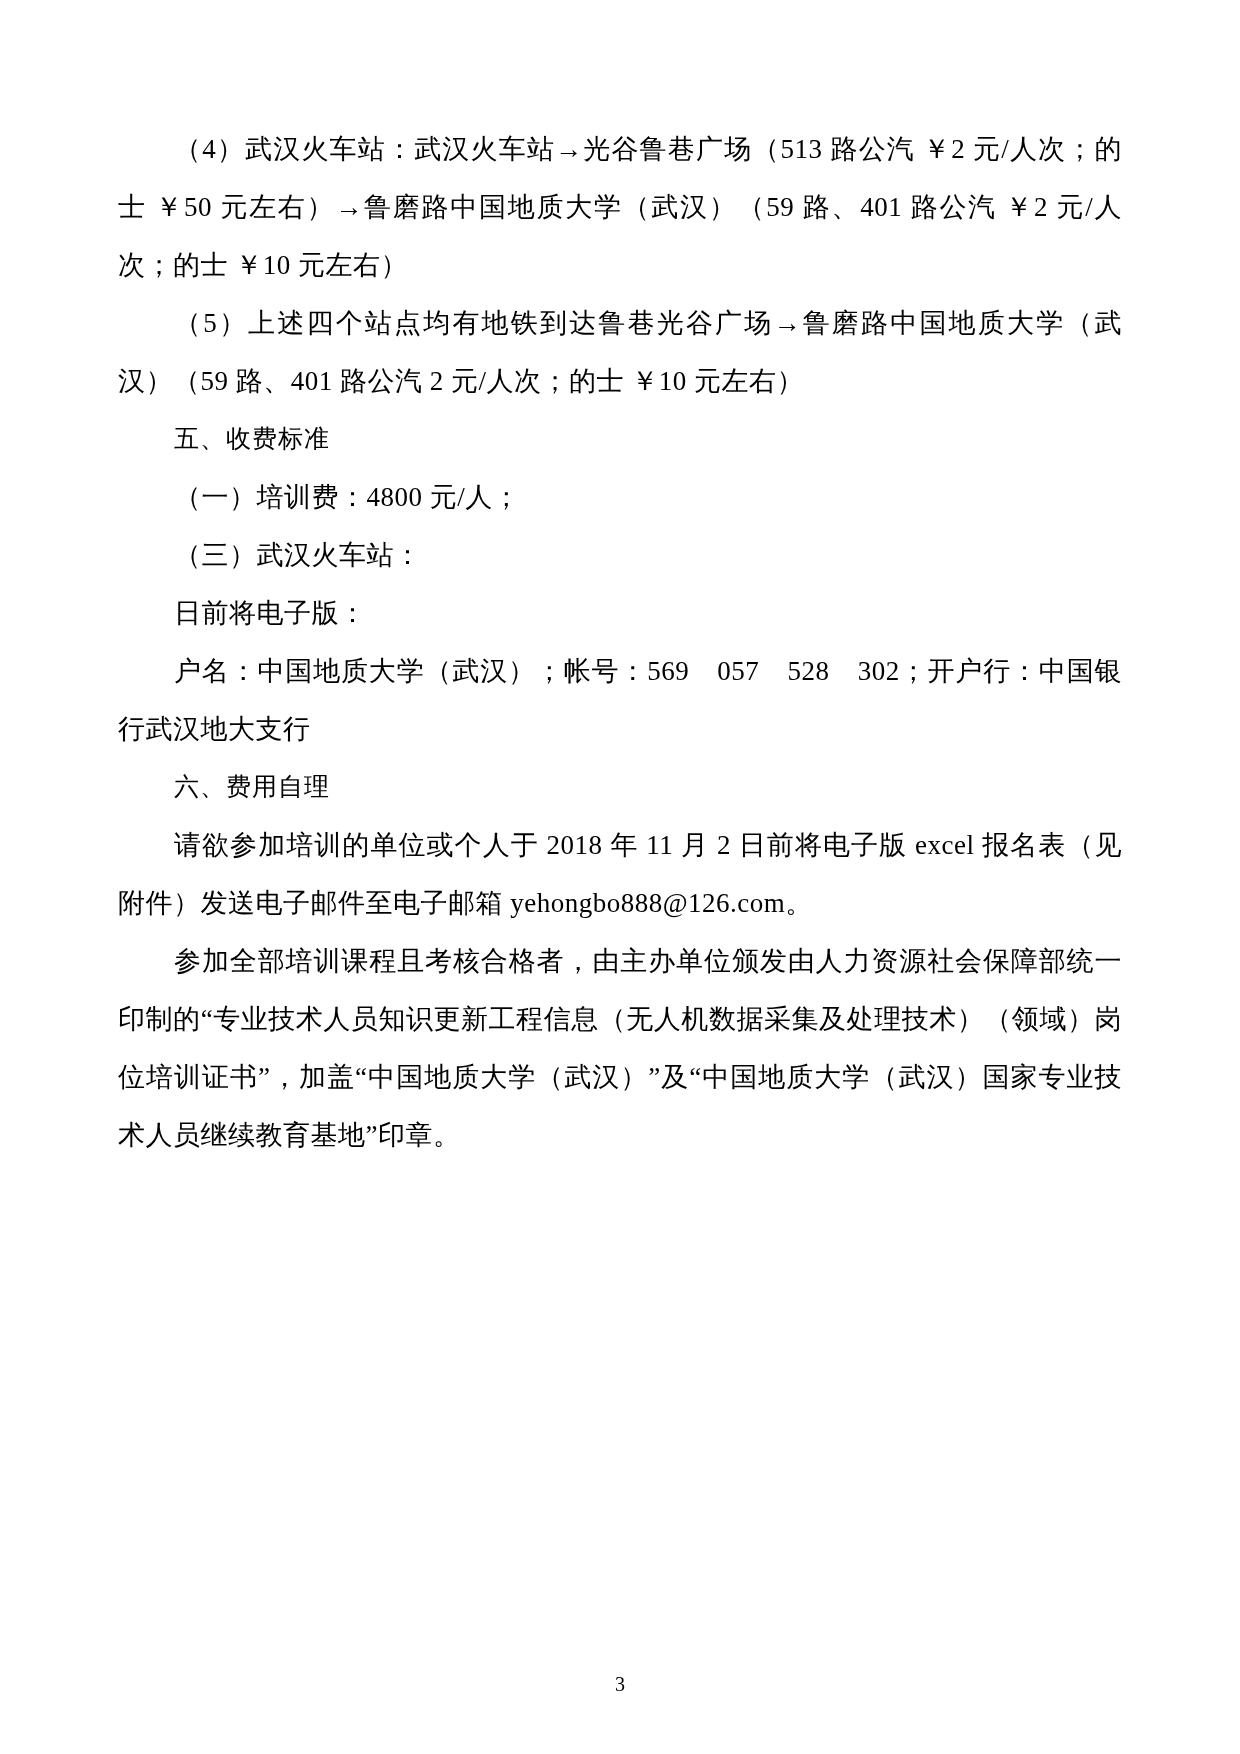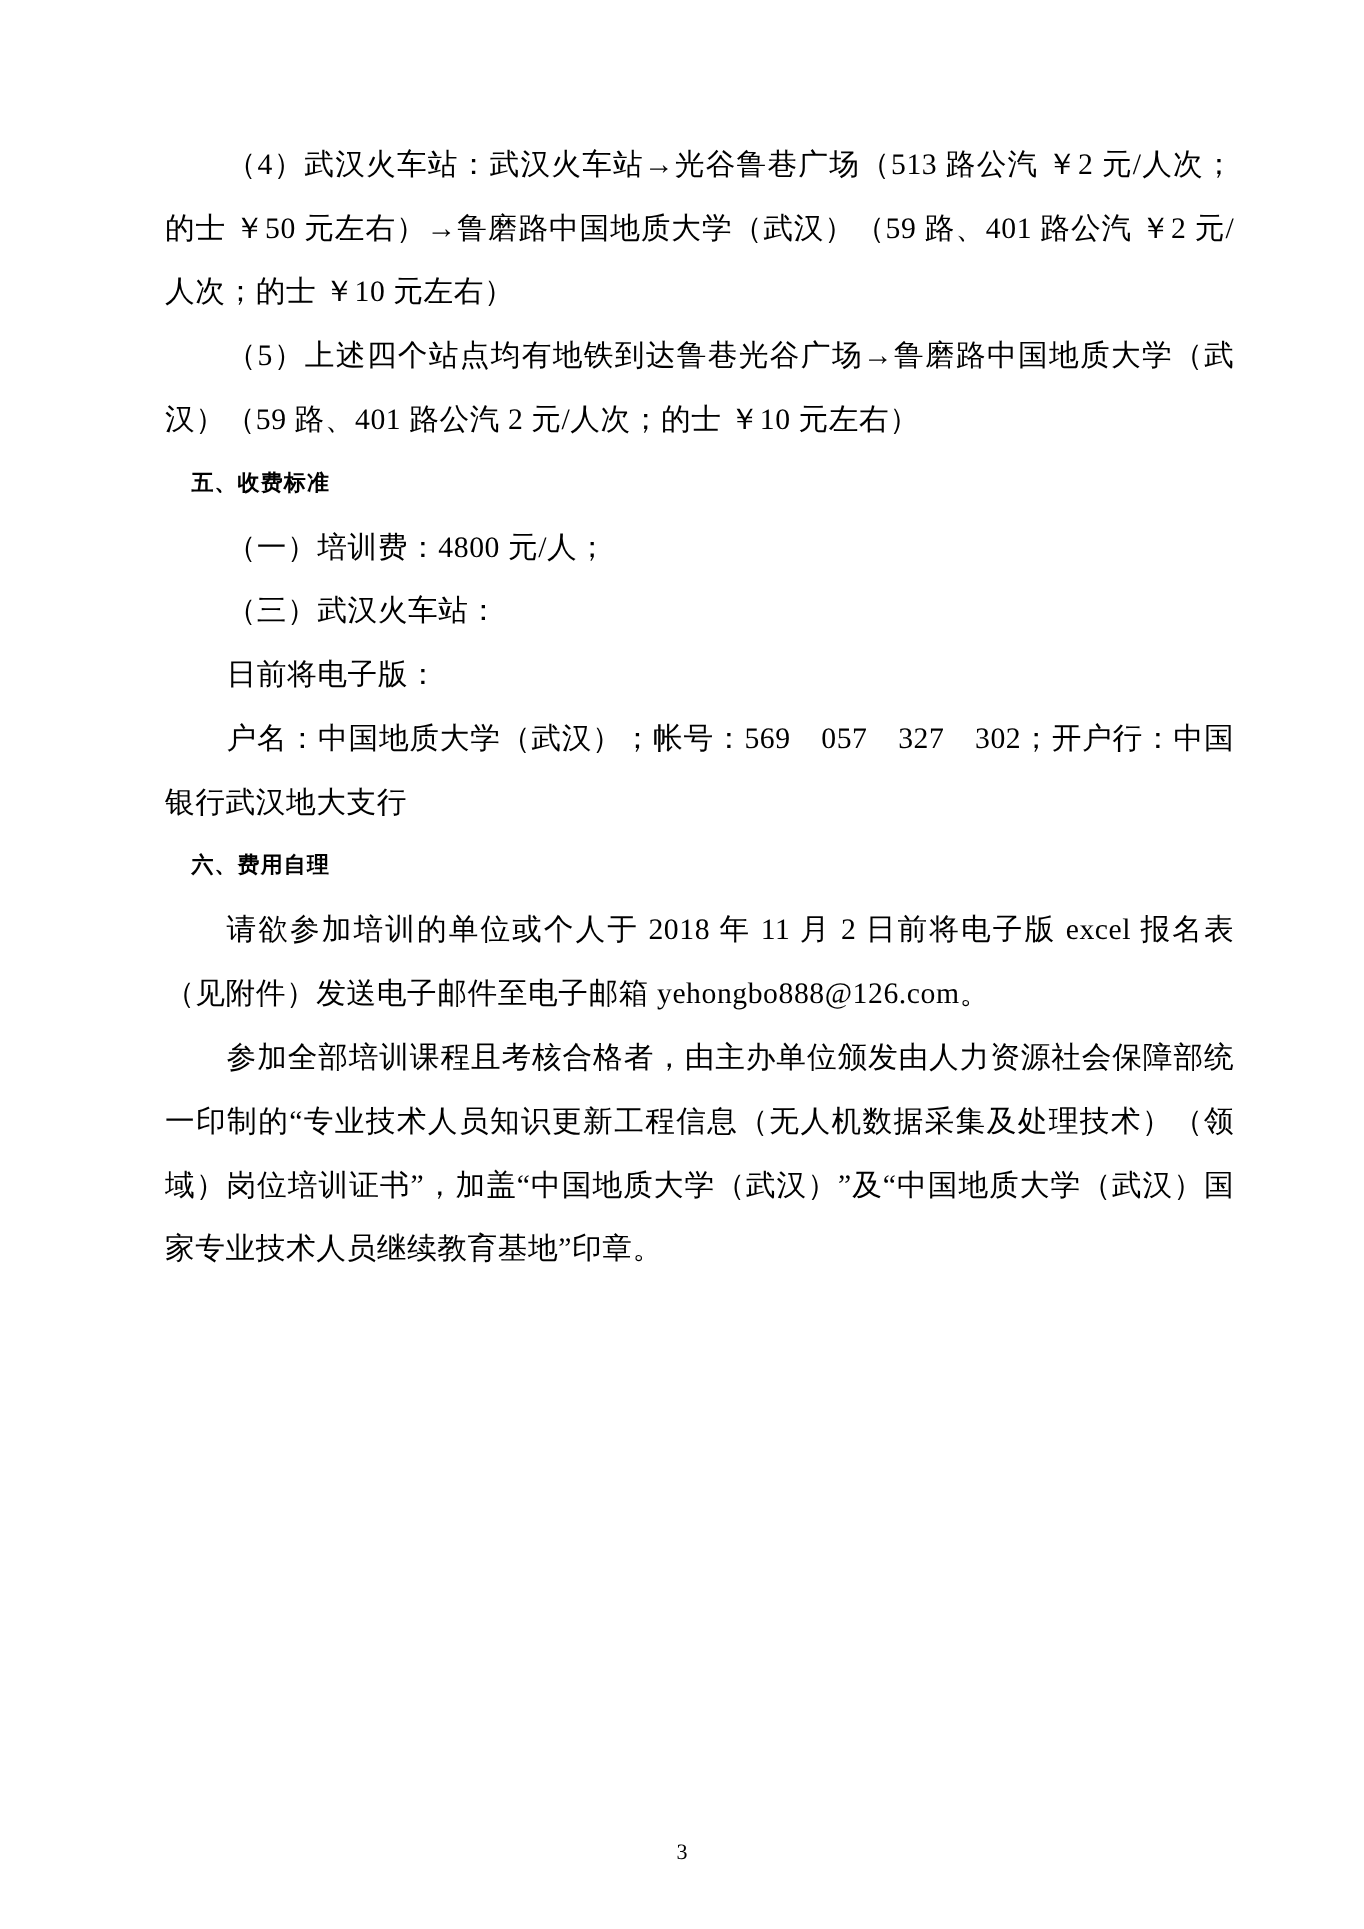--- a/index.html
+++ b/index.html
@@ -22,26 +22,25 @@
     line-height: 58px;
     text-align: justify;
     text-justify: inter-ideograph;
     letter-spacing: 0.5px;
   }
   p {
     margin: 0;
   }
   .indent {
     text-indent: 56px;
-    margin-left: 32px;
   }
   .heading {
-    font-size: 20px;
+    font-size: 25px;
     line-height: 58px;
-    font-weight: bold;
+    font-weight: normal;
     text-indent: 56px;
     letter-spacing: 1px;
   }
   .footer-page {
     position: absolute;
     left: 0;
     right: 0;
     bottom: 58px;
     text-align: center;
     font-size: 20px;
@@ -54,20 +53,20 @@
 
 <div class="page">
 
   <div class="body-text">
     <p class="indent">（4）武汉火车站：武汉火车站→光谷鲁巷广场（513 路公汽 ￥2 元/人次；的士 ￥50 元左右）→鲁磨路中国地质大学（武汉）（59 路、401 路公汽 ￥2 元/人次；的士 ￥10 元左右）</p>
     <p class="indent">（5）上述四个站点均有地铁到达鲁巷光谷广场→鲁磨路中国地质大学（武汉）（59 路、401 路公汽 2 元/人次；的士 ￥10 元左右）</p>
     <p class="heading">五、收费标准</p>
     <p class="indent">（一）培训费：4800 元/人；</p>
     <p class="indent">（三）武汉火车站：</p>
     <p class="indent">日前将电子版：</p>
-    <p class="indent">户名：中国地质大学（武汉）；帐号：569　057　327　302；开户行：中国银行武汉地大支行</p>
+    <p class="indent">户名：中国地质大学（武汉）；帐号：569　057　528　302；开户行：中国银行武汉地大支行</p>
     <p class="heading">六、费用自理</p>
     <p class="indent">请欲参加培训的单位或个人于 2018 年 11 月 2 日前将电子版 excel 报名表（见附件）发送电子邮件至电子邮箱 yehongbo888@126.com。</p>
     <p class="indent">参加全部培训课程且考核合格者，由主办单位颁发由人力资源社会保障部统一印制的“专业技术人员知识更新工程信息（无人机数据采集及处理技术）（领域）岗位培训证书”，加盖“中国地质大学（武汉）”及“中国地质大学（武汉）国家专业技术人员继续教育基地”印章。</p>
   </div>
 
   <div class="footer-page">3</div>
 </div>
 
 </body></html>

